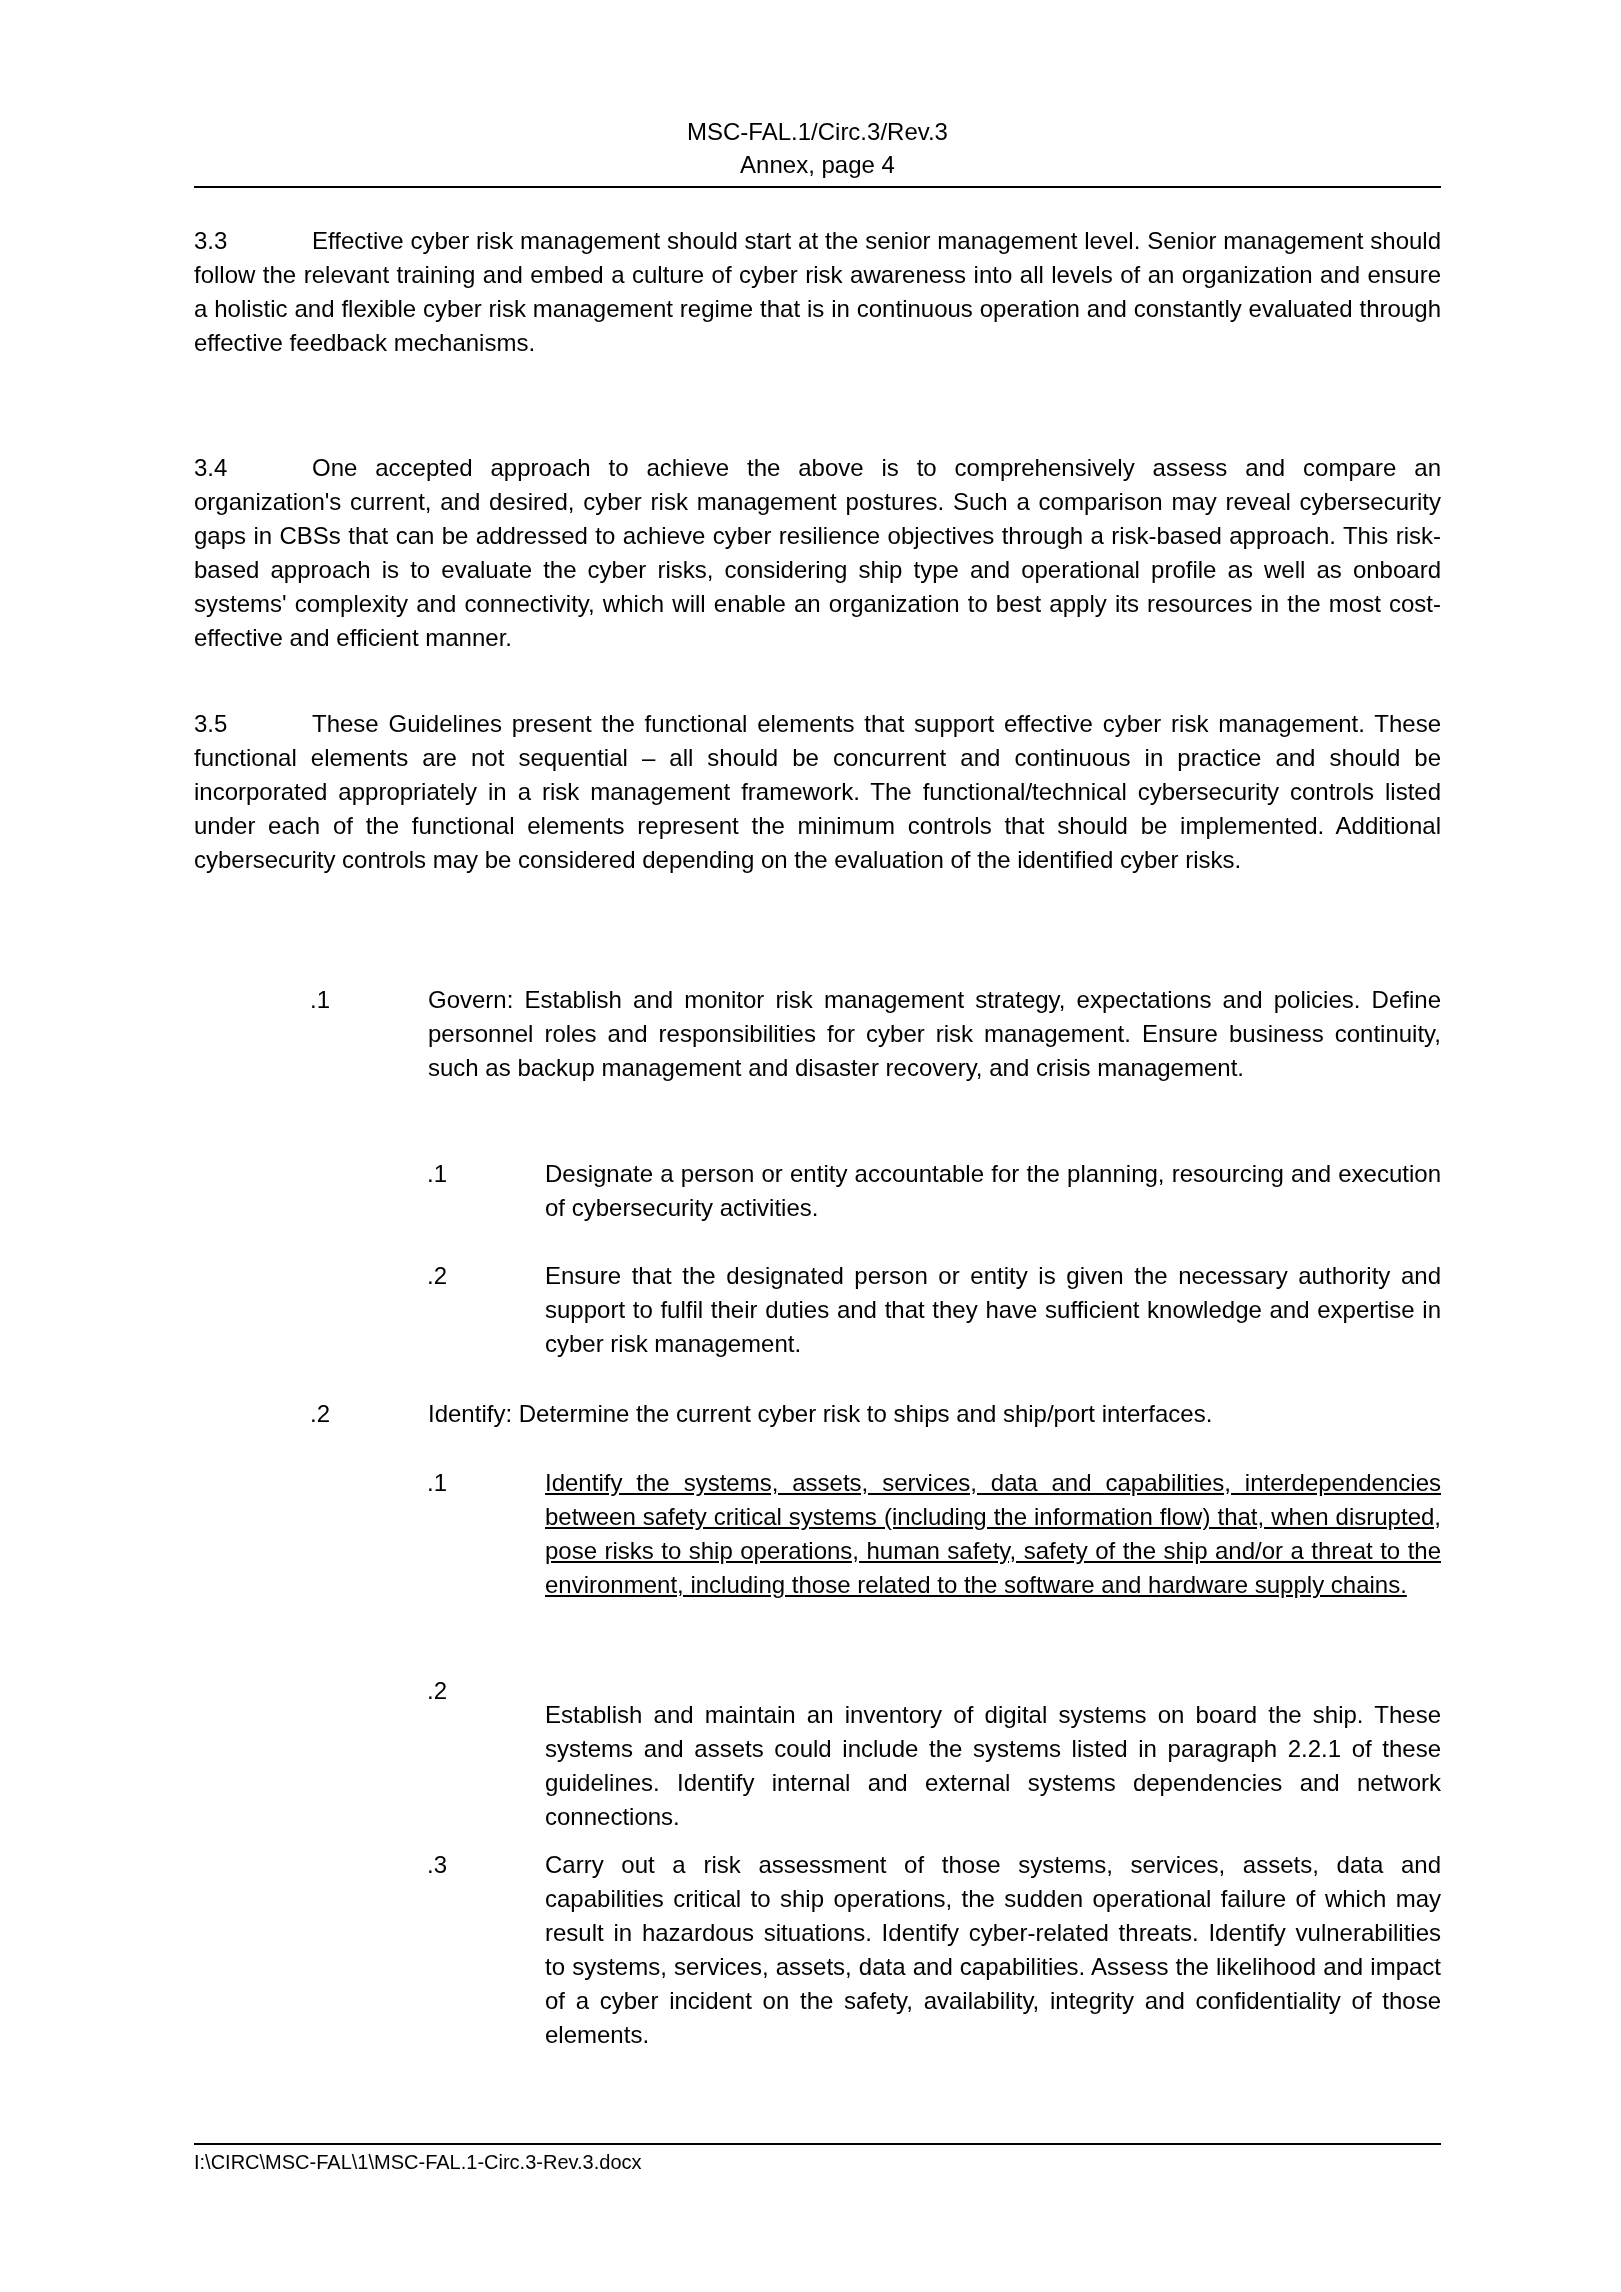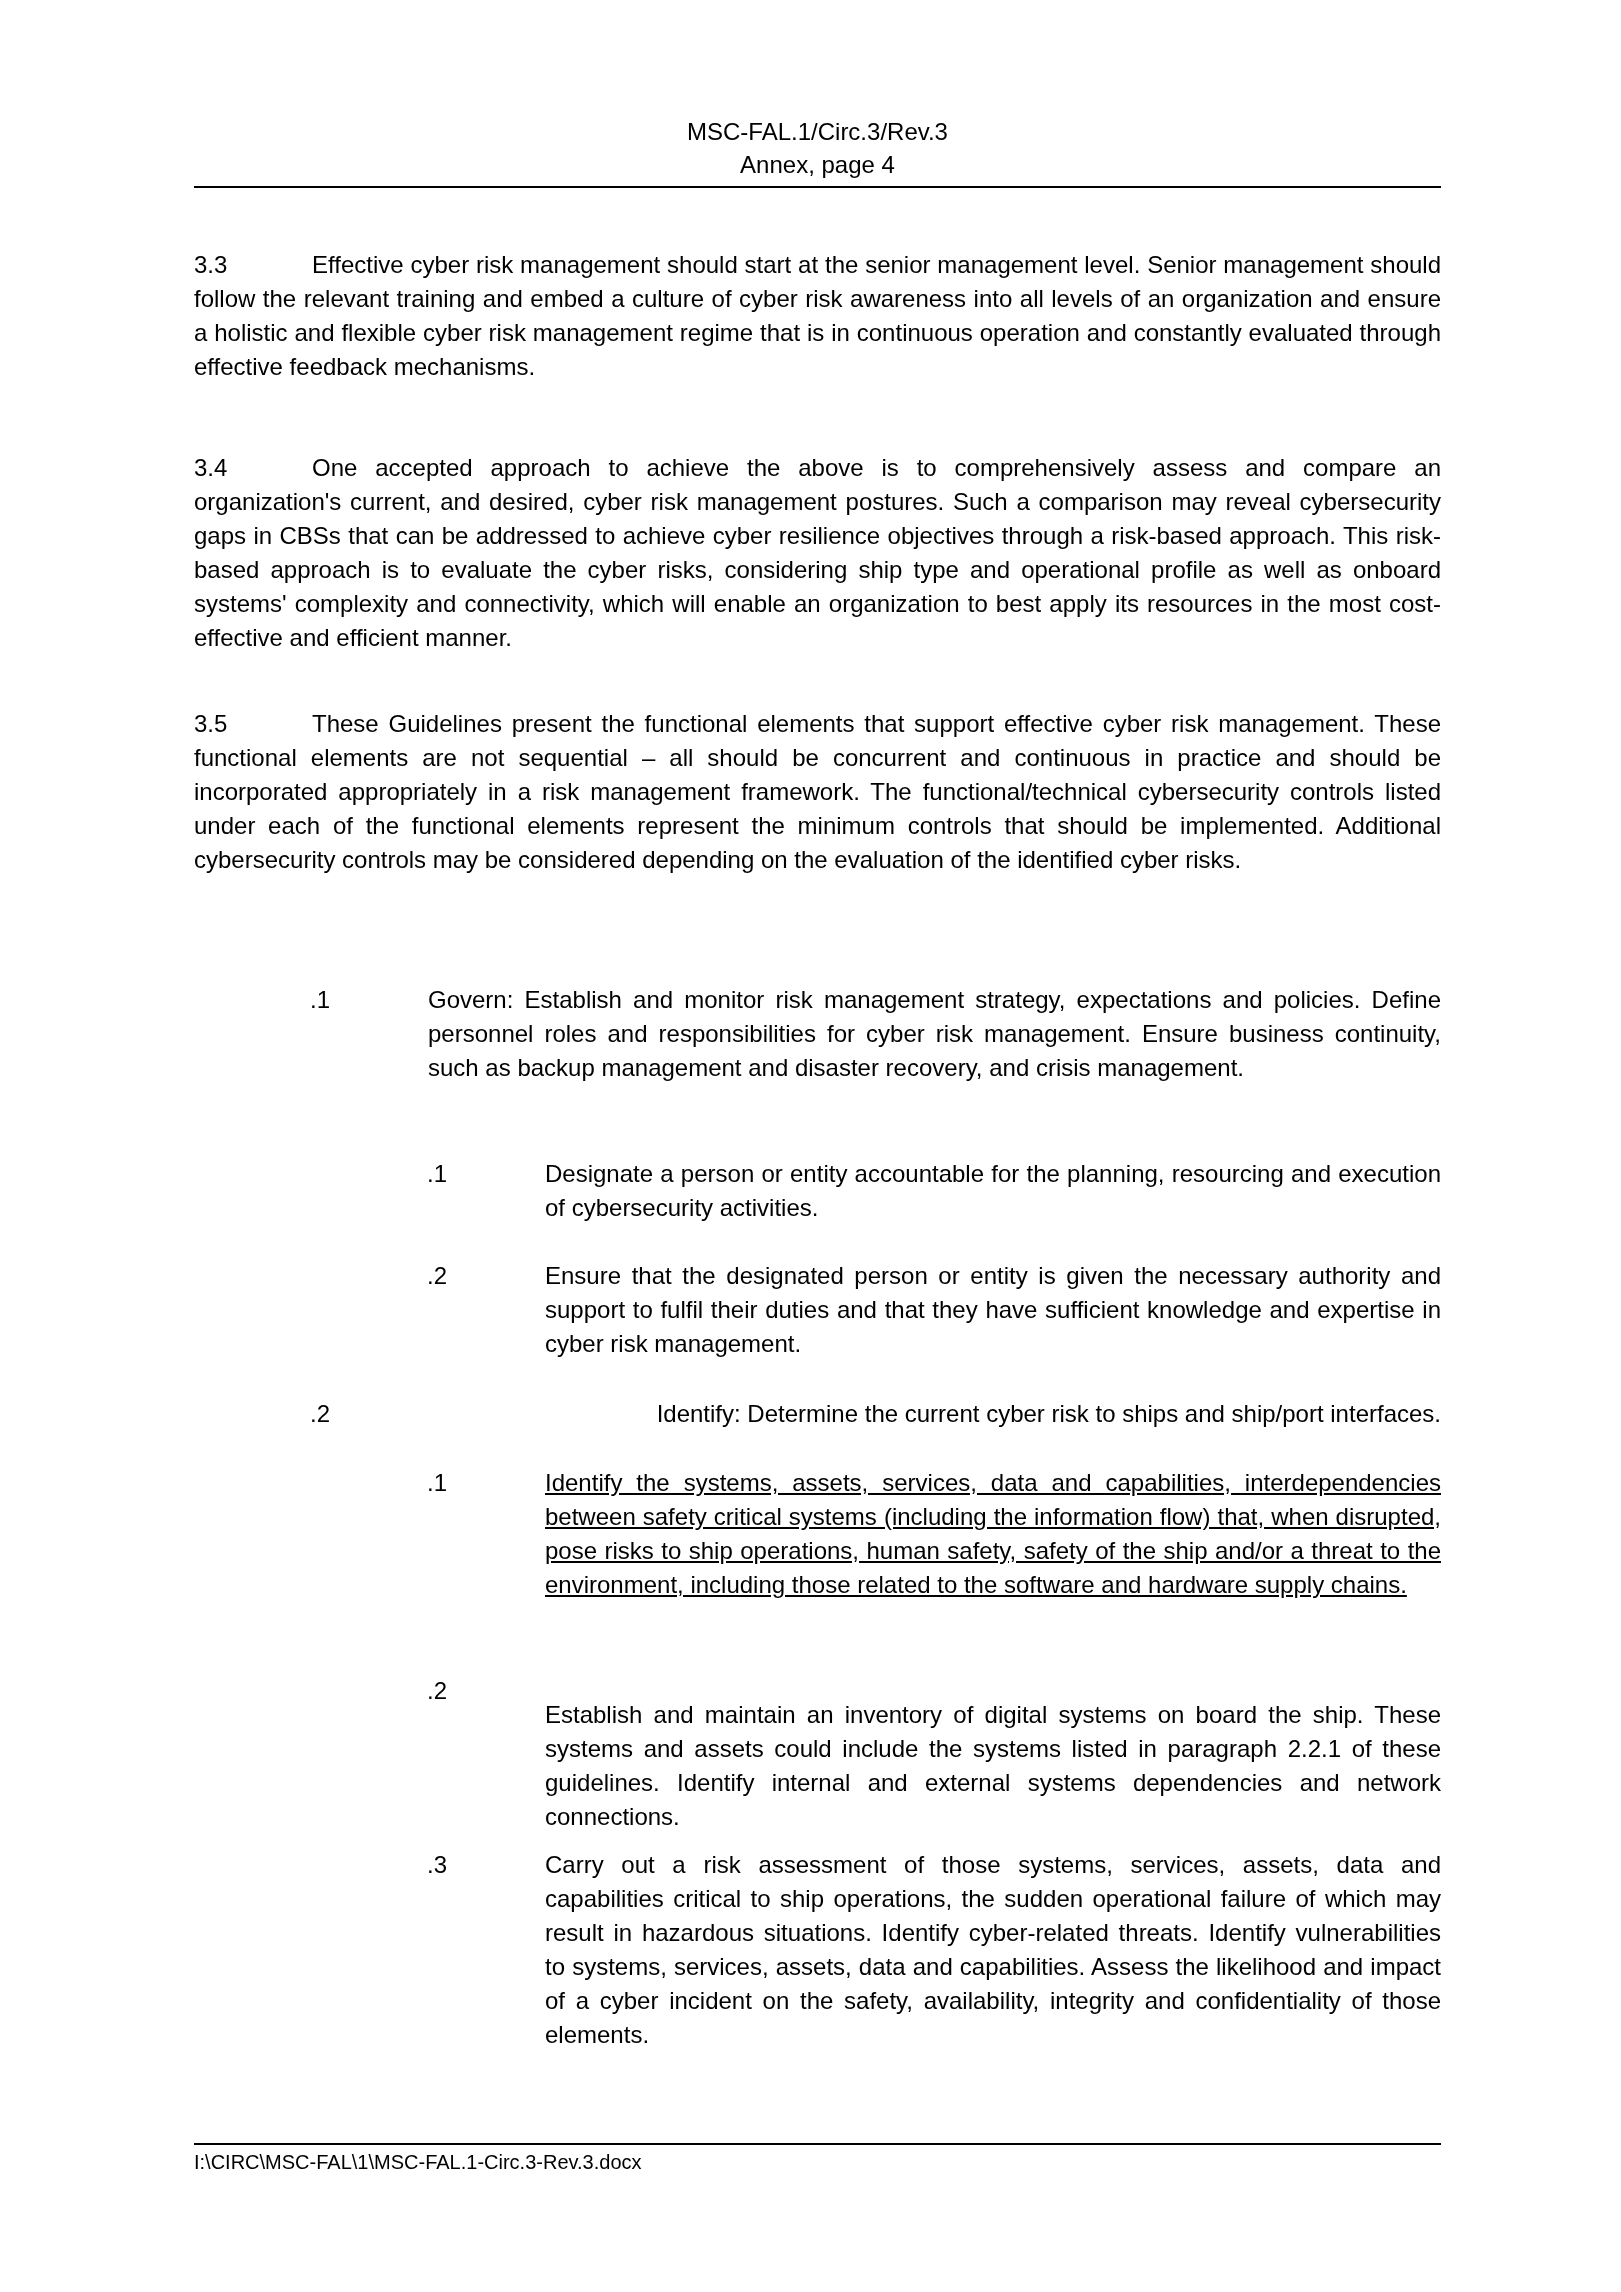--- a/index.html
+++ b/index.html
@@ -88,21 +88,21 @@
 <body>
 
 <div class="page">
 
   <div class="header">
     <div>MSC-FAL.1/Circ.3/Rev.3</div>
     <div>Annex, page 4</div>
   </div>
   <div class="header-rule"></div>
 
-  <div class="body-text" style="top:224px;margin-top:24px;">
+  <div class="body-text" style="top:224px;">
     <p class="para"><span class="num">3.3</span><span>Effective cyber risk management should start at the senior management level. Senior management should follow the relevant training and embed a culture of cyber risk awareness into all levels of an organization and ensure a holistic and flexible cyber risk management regime that is in continuous operation and constantly evaluated through effective feedback mechanisms.</span></p>
   </div>
 
   <div class="body-text" style="top:431px;margin-top:20px;">
     <p class="para"><span class="num">3.4</span><span>One accepted approach to achieve the above is to comprehensively assess and compare an organization's current, and desired, cyber risk management postures. Such a comparison may reveal cybersecurity gaps in CBSs that can be addressed to achieve cyber resilience objectives through a risk-based approach. This risk-based approach is to evaluate the cyber risks, considering ship type and operational profile as well as onboard systems' complexity and connectivity, which will enable an organization to best apply its resources in the most cost-effective and efficient manner.</span></p>
   </div>
 
   <div class="body-text" style="top:707px;">
     <p class="para"><span class="num">3.5</span><span>These Guidelines present the functional elements that support effective cyber risk management. These functional elements are not sequential – all should be concurrent and continuous in practice and should be incorporated appropriately in a risk management framework. The functional/technical cybersecurity controls listed under each of the functional elements represent the minimum controls that should be implemented. Additional cybersecurity controls may be considered depending on the evaluation of the identified cyber risks.</span></p>
   </div>
@@ -117,21 +117,21 @@
     <div class="itext" style="left:118px; width:896px;">Designate a person or entity accountable for the planning, resourcing and execution of cybersecurity activities.</div>
   </div>
 
   <div class="item" style="top:1259px; left:233px; width:1013px;">
     <span class="inum">.2</span>
     <div class="itext" style="left:118px; width:896px;">Ensure that the designated person or entity is given the necessary authority and support to fulfil their duties and that they have sufficient knowledge and expertise in cyber risk management.</div>
   </div>
 
   <div class="item" style="top:1397px; left:116px; width:1131px;">
     <span class="inum">.2</span>
-    <div class="itext" style="left:118px; width:1013px; text-align:right;">Identify: Determine the current cyber risk to ships and ship/port interfaces.</div>
+    <div class="itext" style="left:118px; width:1013px; text-align:left;">Identify: Determine the current cyber risk to ships and ship/port interfaces.</div>
   </div>
 
   <div class="item" style="top:1466px; left:233px; width:1013px;">
     <span class="inum">.1</span>
     <div class="itext" style="left:118px; width:896px;text-decoration:underline;">Identify the systems, assets, services, data and capabilities, interdependencies between safety critical systems (including the information flow) that, when disrupted, pose risks to ship operations, human safety, safety of the ship and/or a threat to the environment, including those related to the software and hardware supply chains.</div>
   </div>
 
   <div class="item" style="top:1674px; left:233px; width:1013px;">
     <span class="inum">.2</span>
     <div class="itext" style="left:118px; width:896px;margin-top:24px;">Establish and maintain an inventory of digital systems on board the ship. These systems and assets could include the systems listed in paragraph 2.2.1 of these guidelines. Identify internal and external systems dependencies and network connections.</div>

